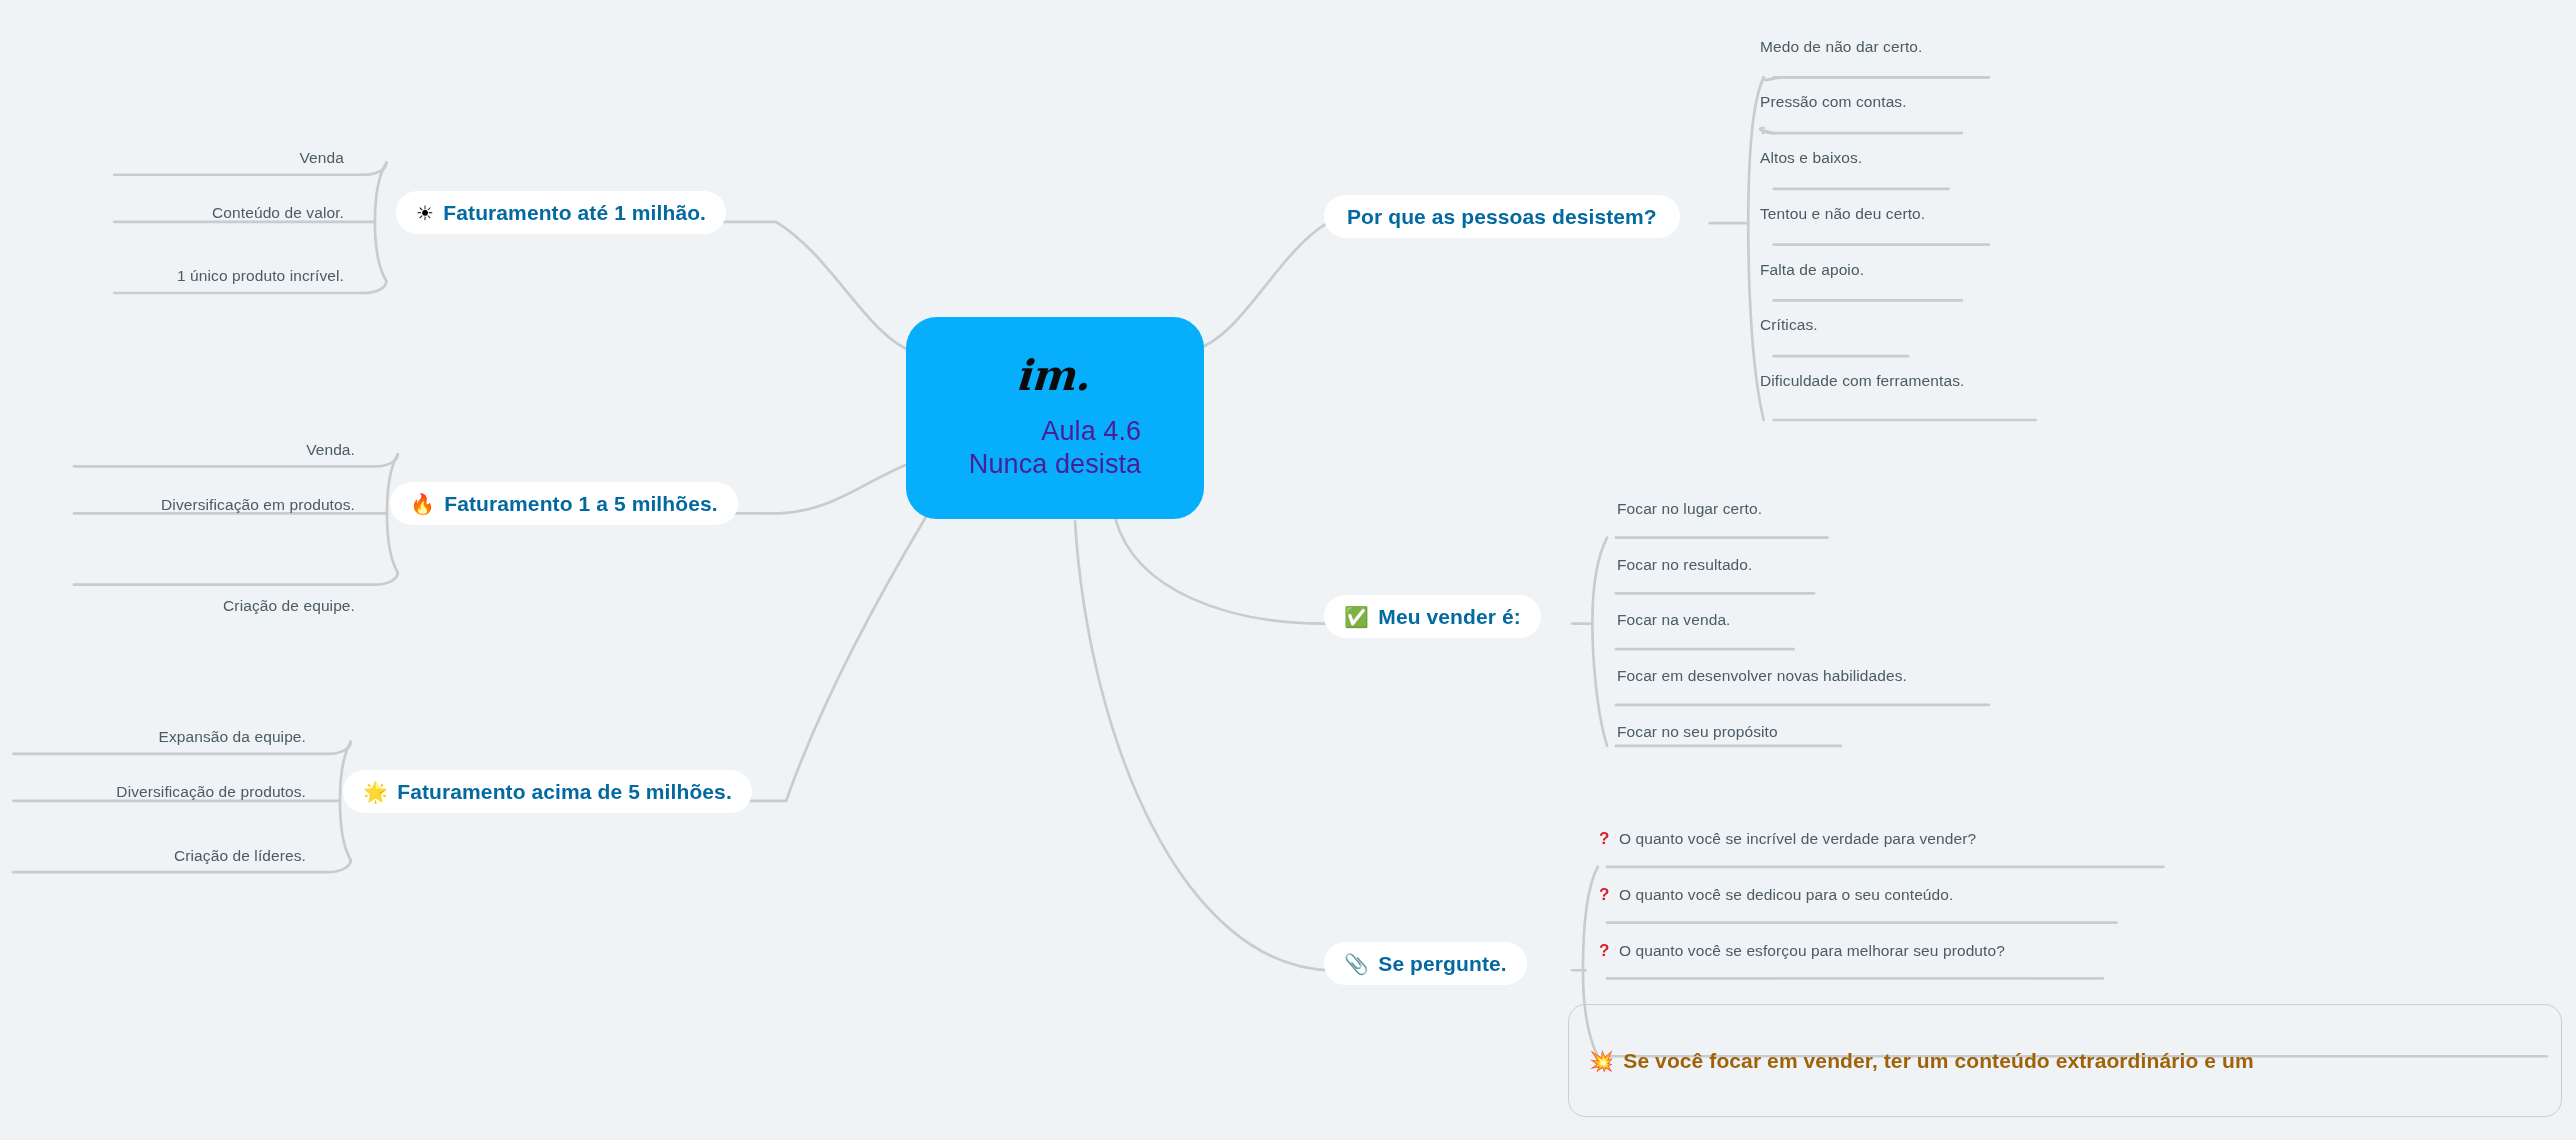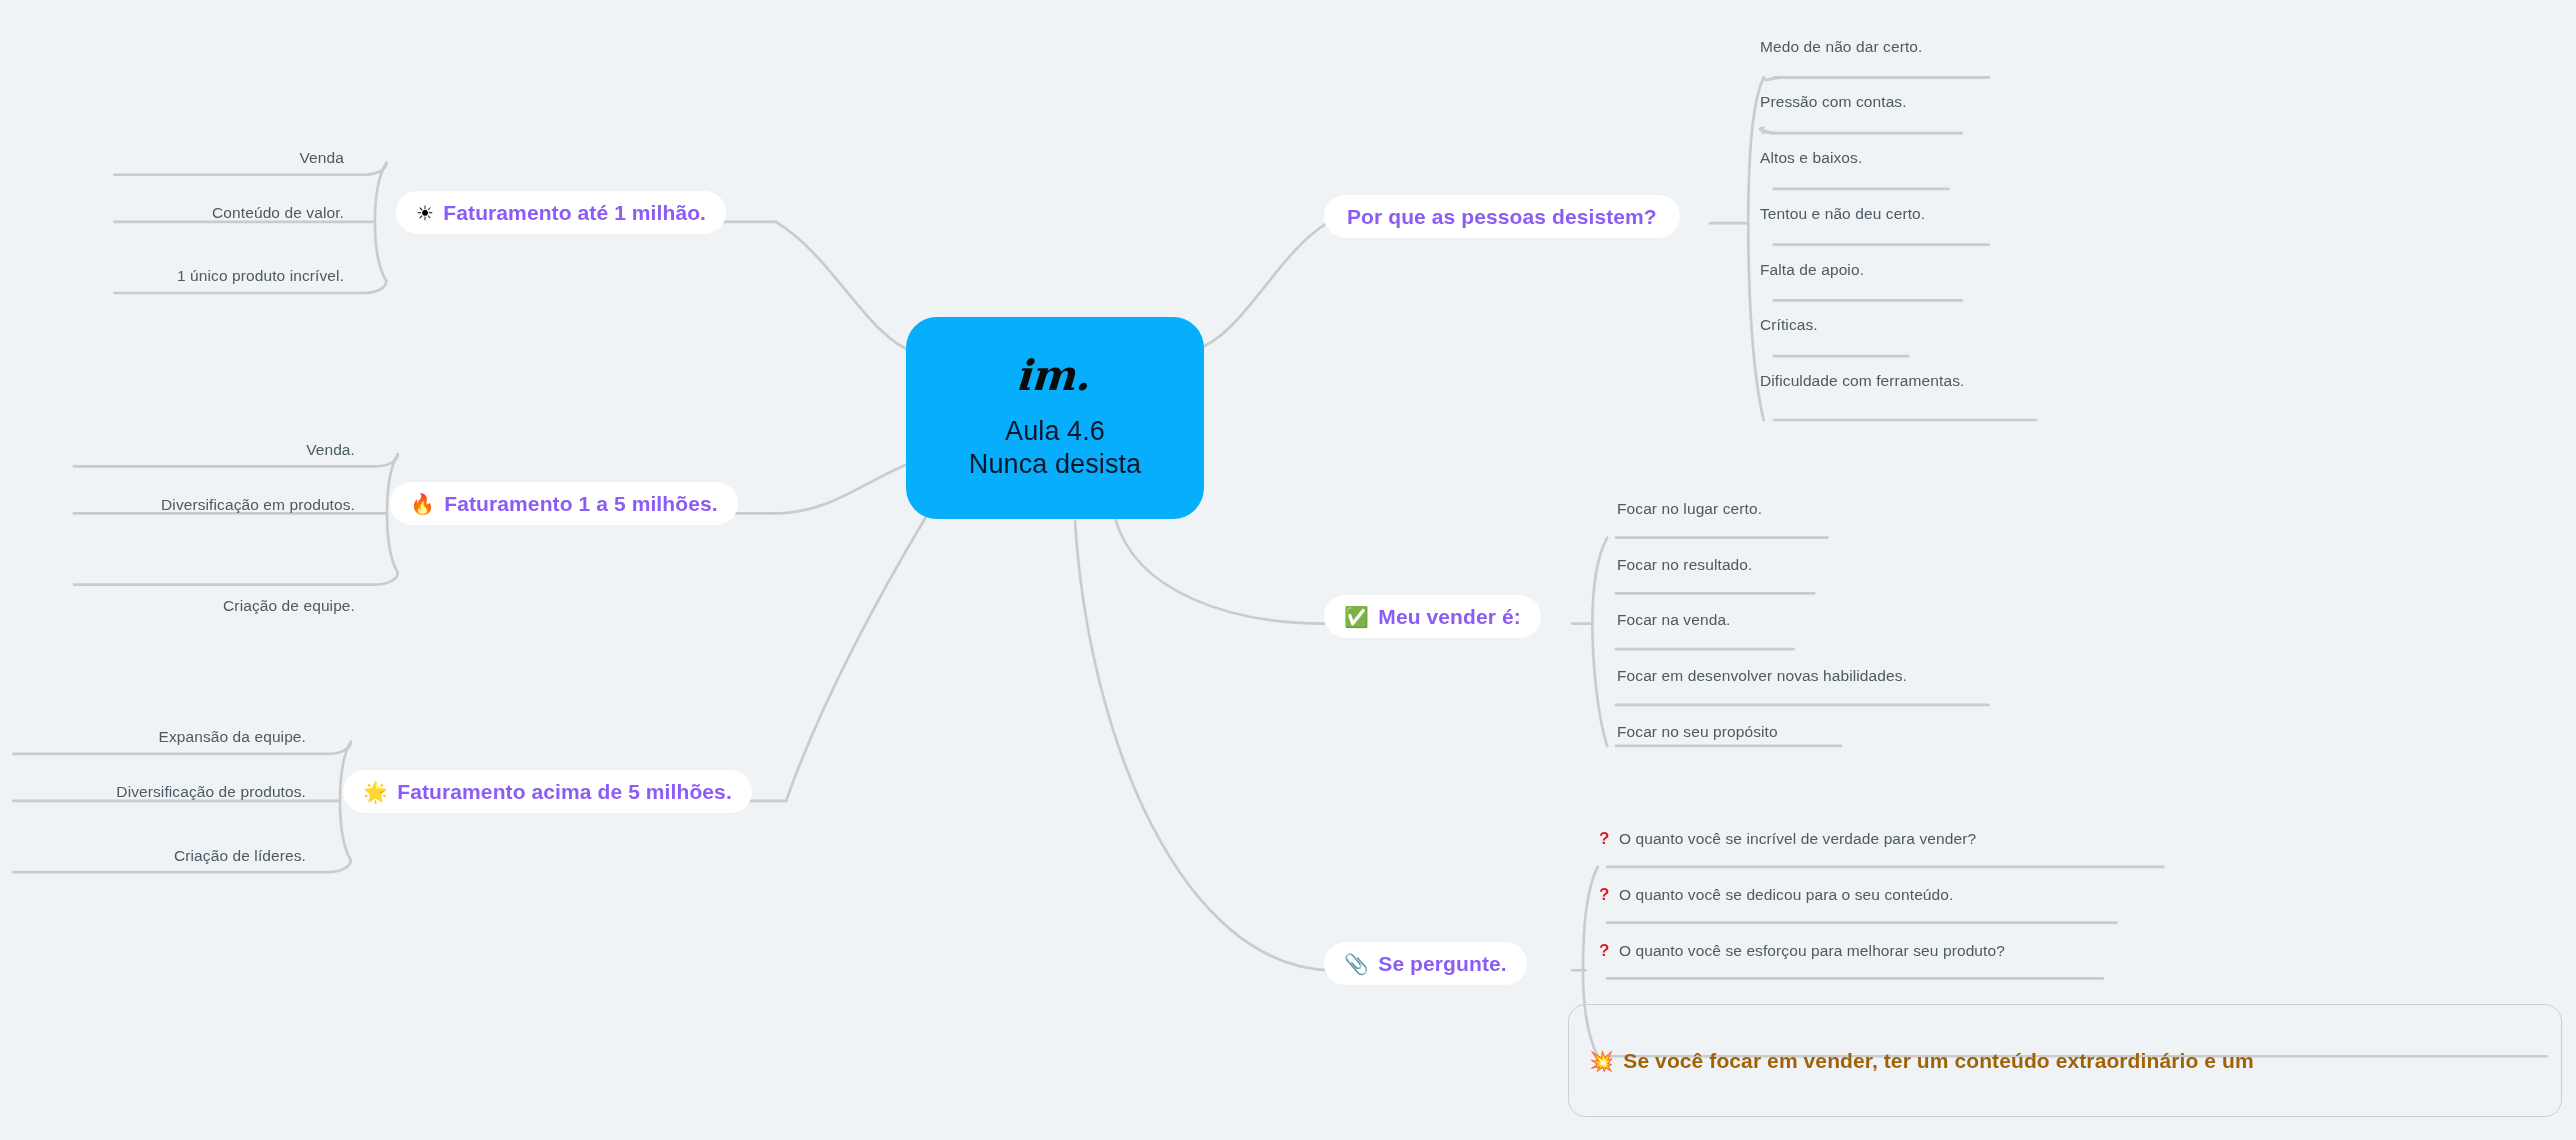--- a/index.html
+++ b/index.html
@@ -46,25 +46,25 @@
     font-style: italic;
     font-weight: 700;
     font-size: 42px;
     color: #0b0b0b;
     line-height: 1;
     letter-spacing: -1.3px;
     transform: skewX(-6deg);
     margin-bottom: 17.5px;
   }
   .center-title {
-    color: #0f172a;
+    color: #4c1d95;
     font-size: 27px;
     font-weight: 400;
     line-height: 1.22;
-    text-align: center;
+    text-align: right;
     letter-spacing: 0.1px;
   }
 
   
   .pill {
     position: absolute;
     background: #ffffff;
     border-radius: 671px;
     display: flex;
     align-items: center;
@@ -75,21 +75,21 @@
   .pill .emoji {
     font-family: "DejaVu Sans", sans-serif;
     font-size: 20px;
     line-height: 1;
     margin-right: 9.4px;
     flex: 0 0 auto;
   }
   .pill .pill-label {
     font-size: 21px;
     font-weight: 700;
-    color: #8b5cf6;
+    color: #0369a1;
     letter-spacing: 0.1px;
   }
 
   
   .sub {
     position: absolute;
     font-size: 15.5px;
     color: #4b5a63;
     white-space: nowrap;
     letter-spacing: 0.1px;

